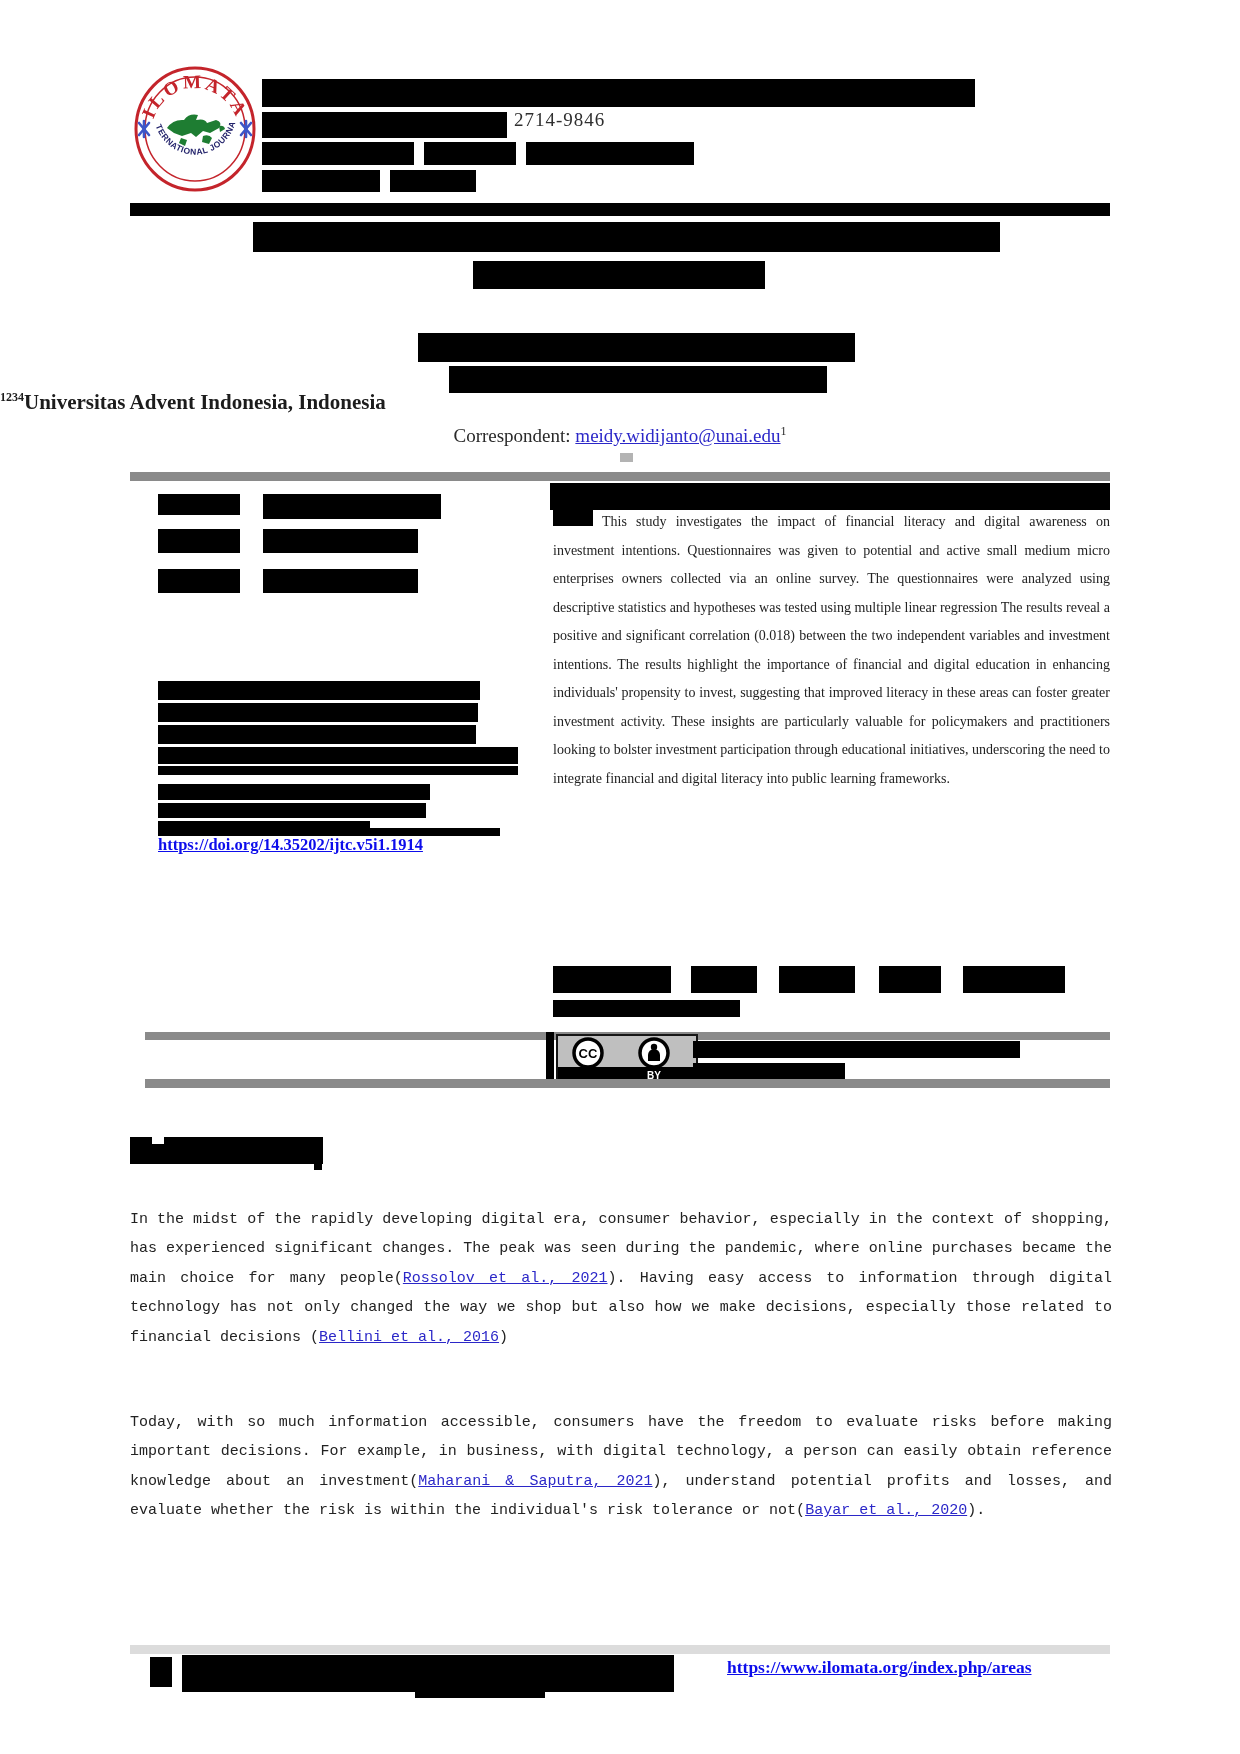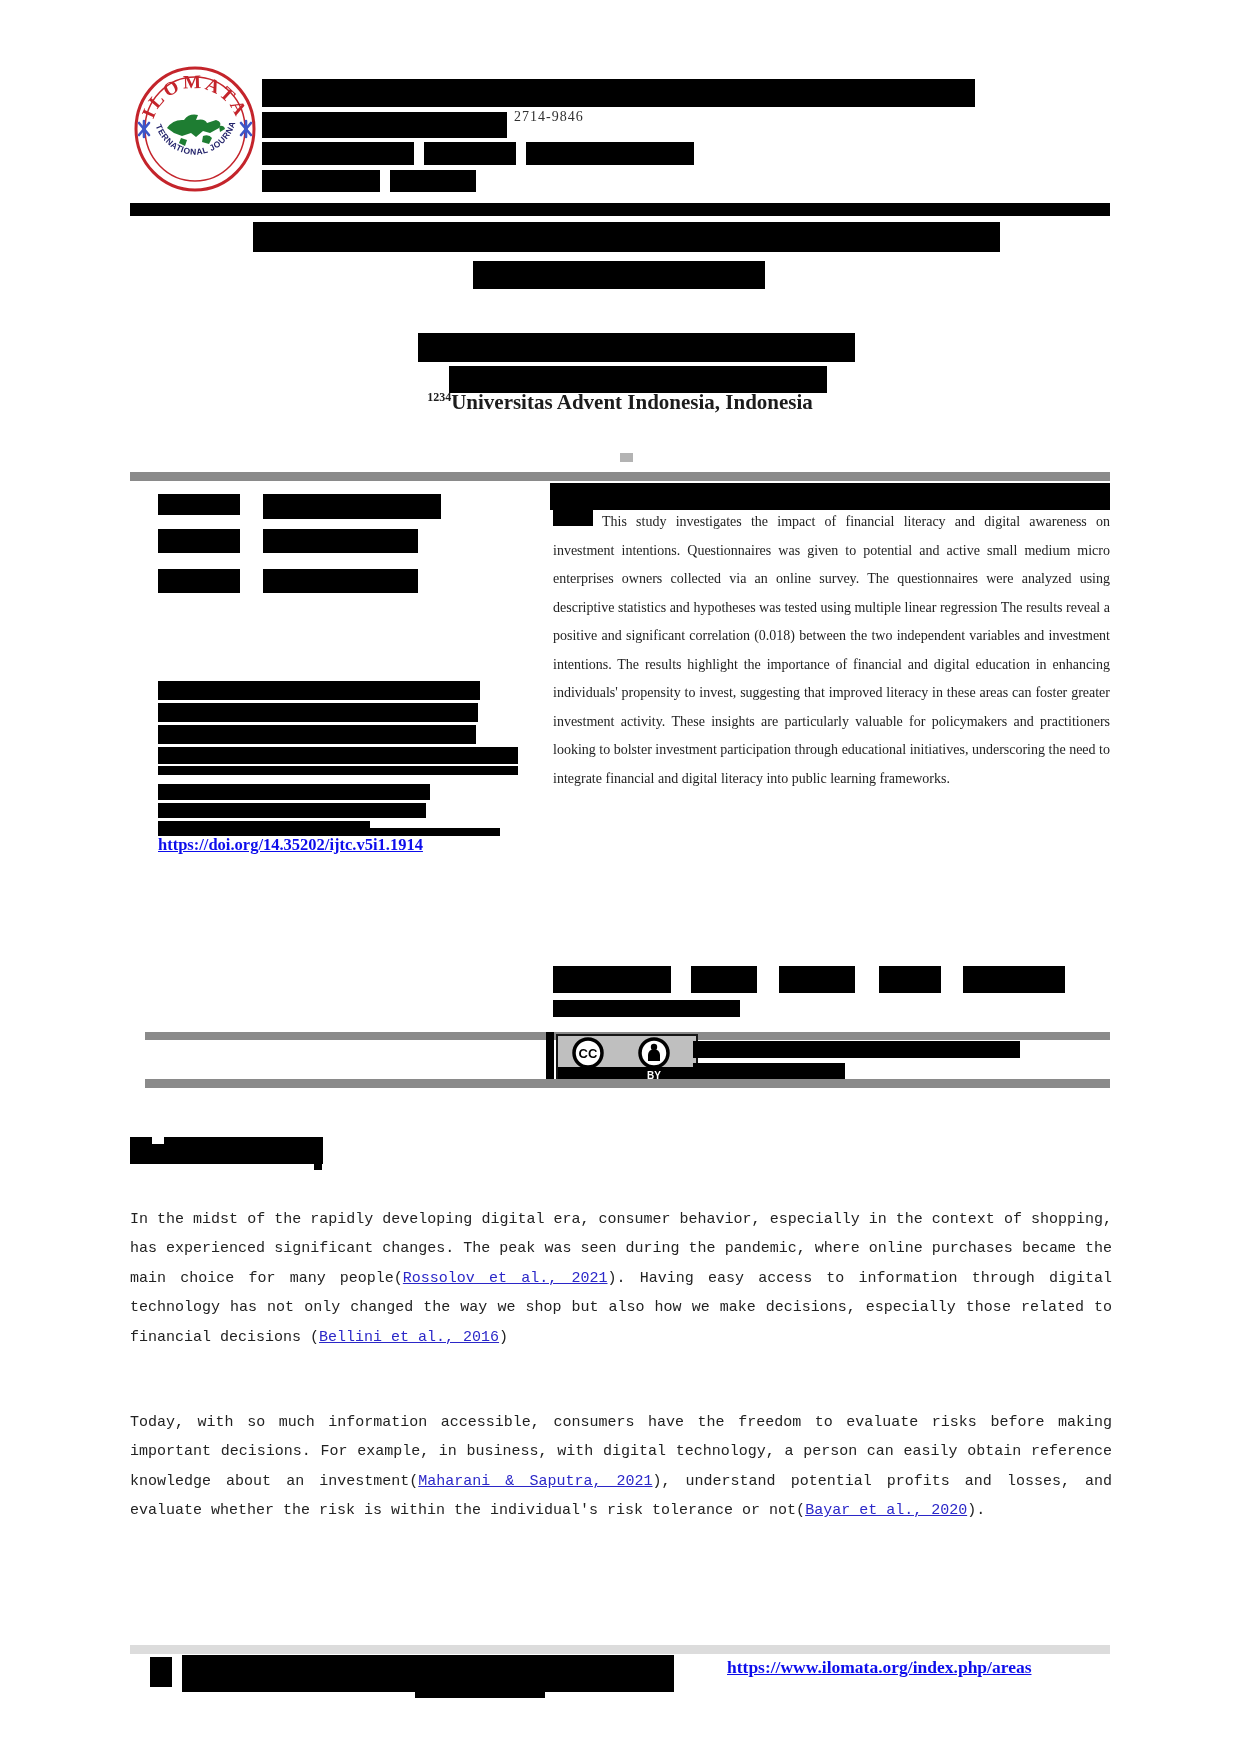--- a/index.html
+++ b/index.html
@@ -6,22 +6,22 @@
   .page{position:relative;width:1240px;height:1754px;background:#fff;overflow:hidden;
         font-family:"Liberation Serif",serif;color:#1c1c1c;}
   .r{position:absolute;background:var(--redact-black,#000);}
   .gray-rule{position:absolute;background:var(--rule-gray,#8a8a8a);}
   .white-notch{position:absolute;background:#fff;}
   .gray-nub{position:absolute;background:#b3b3b3;}
   a{cursor:pointer;text-decoration:underline;}
   .cite{color:var(--link-blue,#2b27c8);}
   .biglink{color:var(--bright-link,#0d0deb);font-weight:bold;}
   .logo{position:absolute;left:133px;top:66px;width:124px;height:126px;}
-  .issn{position:absolute;left:514px;top:109px;font-size:14px;color:#2f2f2f;letter-spacing:1px;}
-  .affil{position:absolute;left:0;top:390px;width:100%;text-align:center;font-weight:bold;font-size:21px;}
+  .issn{position:absolute;left:514px;top:109px;font-size:19px;color:#2f2f2f;letter-spacing:1px;}
+  .affil{position:absolute;left:0;top:390px;width:100%;font-weight:bold;font-size:21px;}
   .affil sup,.corr sup{font-size:12px;}
   .corr{position:absolute;left:0;top:424px;width:100%;text-align:center;font-size:19px;color:#2a2a2a;}
   .corr a{color:var(--link-blue,#2b27c8);}
   .abstract-text{position:absolute;left:553px;top:508px;width:557px;font-size:14px;
                  line-height:28.5px;text-align:justify;color:#222;}
   .lead-redact{display:inline-block;width:40px;height:16px;background:#000;margin-right:9px;}
   .kw-row{position:absolute;left:553px;top:966px;width:557px;height:27px;display:flex;}
   .kw-row .kwbar{background:#000;height:27px;}
   .doi{position:absolute;left:158px;top:835px;font-size:16.5px;}
   .para{position:absolute;left:130px;width:982px;font-size:15px;line-height:29.4px;
@@ -80,20 +80,23 @@
   <div class="r" style="left:130px;top:203px;width:980px;height:13px"></div>
 
   <div class="r" style="left:253px;top:222px;width:747px;height:30px"></div>
   <div class="r" style="left:473px;top:261px;width:292px;height:28px"></div>
   <div class="r" style="left:418px;top:333px;width:437px;height:29px"></div>
   <div class="r" style="left:449px;top:366px;width:378px;height:27px"></div>
 
   <div class="affil">
     <sup>1234</sup><span>Universitas Advent Indonesia, Indonesia</span>
   </div>
+  <div class="corr">
+    <span>Correspondent: </span><a>meidy.widijanto@unai.edu</a><sup>1</sup>
+  </div>
   <div class="gray-nub" style="left:620px;top:453px;width:13px;height:9px"></div>
 
   <div class="gray-rule" style="left:130px;top:472px;width:980px;height:9px"></div>
 
   <div class="r" style="left:158px;top:494px;width:82px;height:21px"></div>
   <div class="r" style="left:263px;top:494px;width:178px;height:25px"></div>
   <div class="r" style="left:158px;top:529px;width:82px;height:24px"></div>
   <div class="r" style="left:263px;top:529px;width:155px;height:24px"></div>
   <div class="r" style="left:158px;top:569px;width:82px;height:24px"></div>
   <div class="r" style="left:263px;top:569px;width:155px;height:24px"></div>

